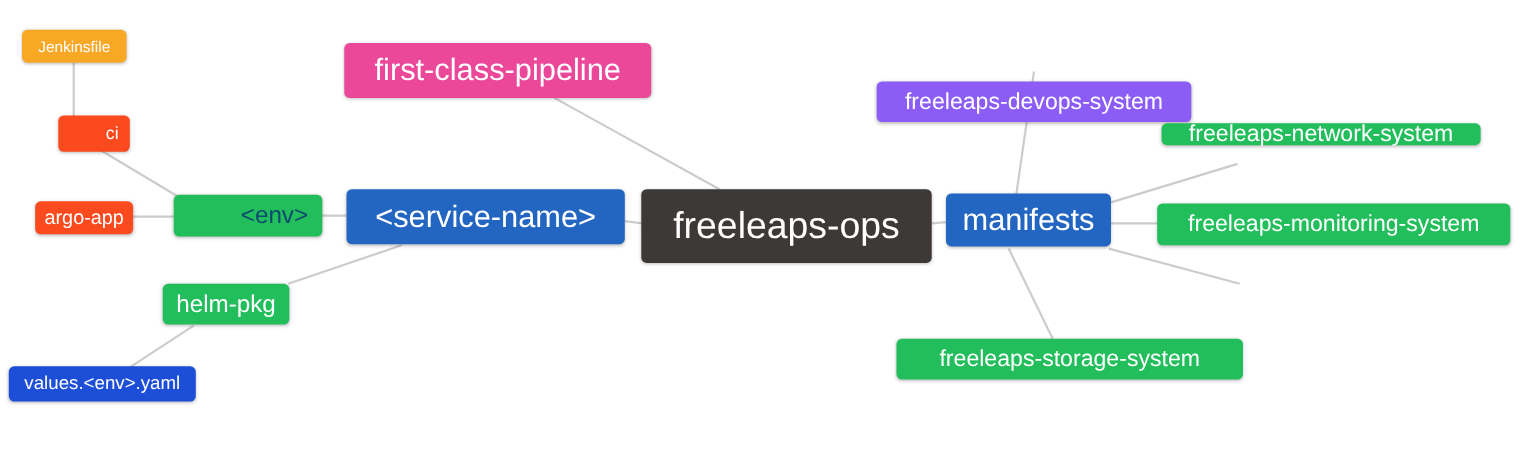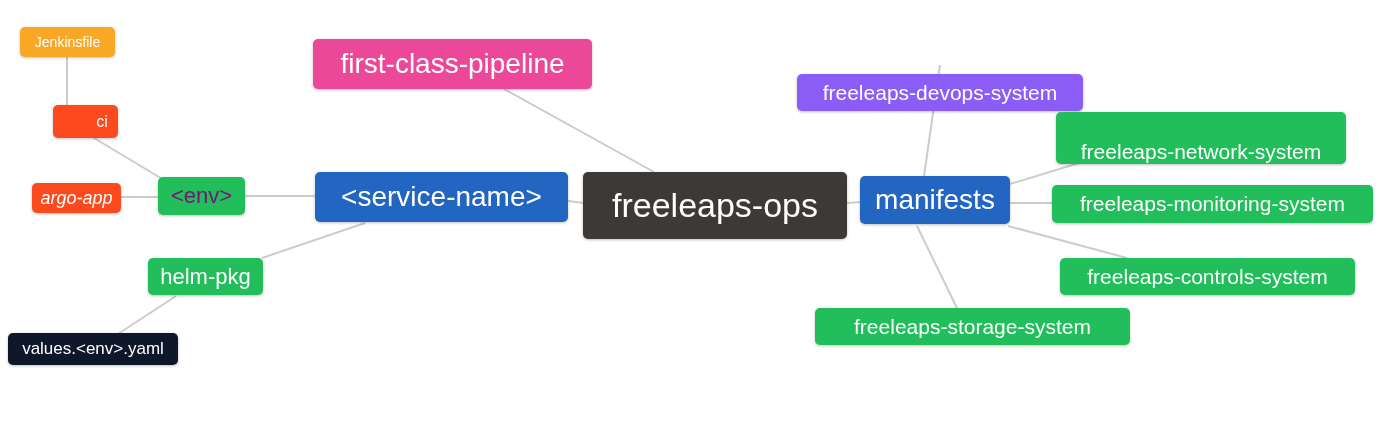--- a/index.html
+++ b/index.html
@@ -37,21 +37,21 @@
   .n-ci               { left: 53px;   top: 105px; width: 32px;  height: 33px; font-size: 16px; }
   .n-argo-app         { left: 32px;   top: 183px; width: 89px;  height: 30px; font-size: 18px; }
   .n-env              { left: 158px;  top: 177px; width: 87px;  height: 38px; font-size: 22px; }
   .n-helm-pkg         { left: 148px;  top: 258px; width: 115px; height: 37px; font-size: 22px; justify-content: center; }
   .n-values-env-yaml  { left: 8px;    top: 333px; width: 170px; height: 32px; font-size: 17px; }
   .n-first-class-pipeline { left: 313px; top: 39px;  width: 279px; height: 50px; font-size: 28px; }
   .n-service-name     { left: 315px;  top: 172px; width: 253px; height: 50px; font-size: 28px; }
   .n-freeleaps-ops    { left: 583px;  top: 172px; width: 264px; height: 67px; font-size: 34px; }
   .n-manifests        { left: 860px;  top: 176px; width: 150px; height: 48px; font-size: 28px; }
   .n-devops-system    { left: 797px;  top: 28px;  width: 286px; height: 37px; font-size: 21px; }
-  .n-network-system   { left: 1056px; top: 112px; width: 290px; height: 52px; font-size: 21px; align-items: flex-end; }
+  .n-network-system   { left: 1056px; top: 112px; width: 290px; height: 20px; font-size: 21px; }
   .n-monitoring-system{ left: 1052px; top: 185px; width: 321px; height: 38px; font-size: 21px; }
   .n-controls-system  { left: 1060px; top: 258px; width: 295px; height: 37px; font-size: 21px; }
   .n-storage-system   { left: 815px;  top: 308px; width: 315px; height: 37px; font-size: 21px; }
 </style>
 </head>
 <body>
 
 <div class="canvas">
 
   <svg class="edges" viewBox="0 0 1390 421" xmlns="http://www.w3.org/2000/svg">
@@ -72,33 +72,33 @@
   </svg>
 
   <div class="node n-jenkinsfile" style="background-color: rgb(249, 168, 38); color: rgb(255, 255, 255);">
     <span>Jenkinsfile</span>
   </div>
 
   <div class="node n-ci" style="background-color: rgb(251, 74, 30); color: rgb(255, 255, 255); padding-left: 33px;">
     <span>ci</span>
   </div>
 
-  <div class="node n-argo-app" style="background-color: rgb(251, 74, 30); color: rgb(255, 255, 255); font-style: italic;">
+  <div class="node n-argo-app" style="background-color: rgb(251, 74, 30); color: rgb(255, 255, 255);">
     <span>argo-app</span>
   </div>
 
-  <div class="node n-env" style="background-color: rgb(34, 190, 91); color: #701a75;">
+  <div class="node n-env" style="background-color: rgb(34, 190, 91); color: #0c4a6e; padding-left: 48px;">
     <span>&lt;env&gt;</span>
   </div>
 
   <div class="node n-helm-pkg" style="background-color: rgb(34, 190, 91); color: rgb(255, 255, 255);">
     <span>helm-pkg</span>
   </div>
 
-  <div class="node n-values-env-yaml" style="background-color: #0f172a; color: rgb(255, 255, 255);">
+  <div class="node n-values-env-yaml" style="background-color: #1d4ed8; color: rgb(255, 255, 255);">
     <span>values.&lt;env&gt;.yaml</span>
   </div>
 
   <div class="node n-first-class-pipeline" style="background-color: #ec4899; color: rgb(255, 255, 255);">
     <span>first-class-pipeline</span>
   </div>
 
   <div class="node n-service-name" style="background-color: rgb(34, 102, 194); color: rgb(255, 255, 255);">
     <span>&lt;service-name&gt;</span>
   </div>
@@ -116,21 +116,18 @@
   </div>
 
   <div class="node n-network-system" style="background-color: rgb(34, 190, 91); color: rgb(255, 255, 255);">
     <span>freeleaps-network-system</span>
   </div>
 
   <div class="node n-monitoring-system" style="background-color: rgb(34, 190, 91); color: rgb(255, 255, 255);">
     <span>freeleaps-monitoring-system</span>
   </div>
 
-  <div class="node n-controls-system" style="background-color: rgb(34, 190, 91); color: rgb(255, 255, 255);">
-    <span>freeleaps-controls-system</span>
-  </div>
 
   <div class="node n-storage-system" style="background-color: rgb(34, 190, 91); color: rgb(255, 255, 255);">
     <span>freeleaps-storage-system</span>
   </div>
 
 </div>
 
 </body></html>

